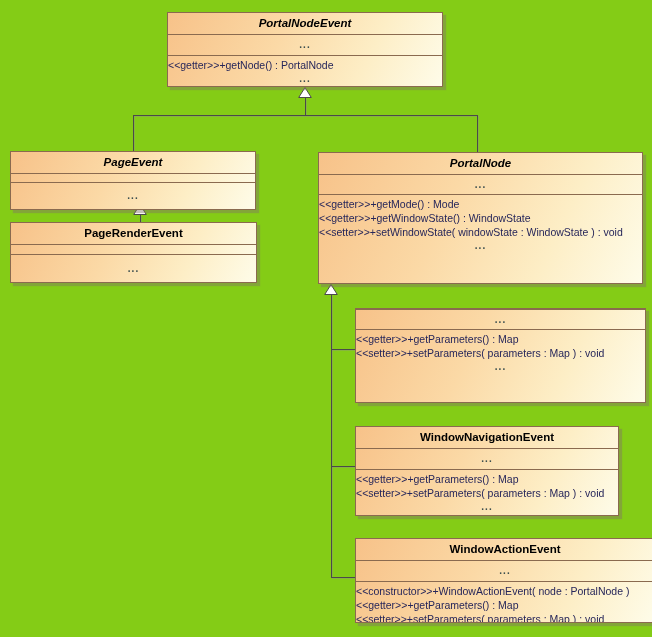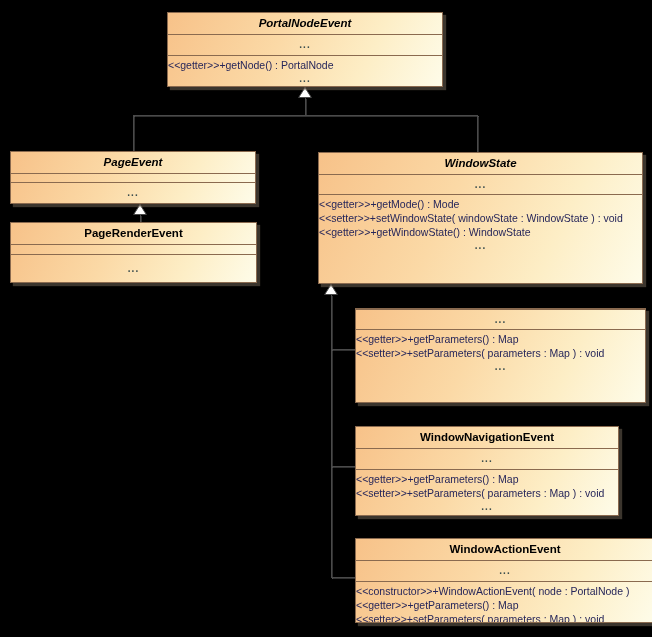--- a/index.html
+++ b/index.html
@@ -1,20 +1,20 @@
 <!DOCTYPE html>
 <html><head>
 <meta charset="utf-8">
 <style>
   html, body { margin: 0; padding: 0; background: #ffffff; }
   #canvas {
     position: relative;
     width: 652px;
     height: 637px;
-    background: #000000;
+    background: #84cc16;
     font-family: "Liberation Sans", sans-serif;
     overflow: hidden;
   }
   .cls {
     position: absolute;
     box-sizing: border-box;
     border: 1px solid #8a6a4f;
     background: linear-gradient(115deg, #f7c289 0%, #fbd9a6 40%, #fdeec6 72%, #fefce9 100%);
     box-shadow: 3px 3px 1px rgba(130,118,100,0.45);
     display: flex;
@@ -108,45 +108,45 @@
     <div class="ttl">PortalNodeEvent</div>
     <div class="cmp attrs" style="height:21px">
       <span class="ell">...</span>
     </div>
     <div class="cmp ops">
       <div class="op">&lt;&lt;getter&gt;&gt;+getNode() : PortalNode</div>
       <div class="ell-line">...</div>
     </div>
   </div>
 
-  <div class="cls abstract" style="left:10px;top:151px;width:246px;height:53px">
+  <div class="cls abstract" style="left:10px;top:151px;width:246px;height:59px">
     <div class="ttl">PageEvent</div>
     <div class="cmp attrs" style="height:9px"></div>
     <div class="cmp ops center">
       <span class="ell">...</span>
     </div>
   </div>
 
   <div class="cls" style="left:10px;top:222px;width:247px;height:61px">
     <div class="ttl">PageRenderEvent</div>
     <div class="cmp attrs" style="height:10px"></div>
     <div class="cmp ops center">
       <span class="ell">...</span>
     </div>
   </div>
 
   <div class="cls abstract" style="left:318px;top:152px;width:325px;height:132px">
-    <div class="ttl">WindowState</div>
+    <div class="ttl">PortalNode</div>
     <div class="cmp attrs" style="height:20px">
       <span class="ell">...</span>
     </div>
     <div class="cmp ops">
       <div class="op">&lt;&lt;getter&gt;&gt;+getMode() : Mode</div>
+      <div class="op">&lt;&lt;getter&gt;&gt;+getWindowState() : WindowState</div>
       <div class="op">&lt;&lt;setter&gt;&gt;+setWindowState( windowState : WindowState ) : void</div>
-      <div class="op">&lt;&lt;getter&gt;&gt;+getWindowState() : WindowState</div>
       <div class="ell-line">...</div>
     </div>
   </div>
 
   <div class="cls" style="left:355px;top:308px;width:291px;height:95px">
     <div class="cmp attrs" style="height:20px">
       <span class="ell">...</span>
     </div>
     <div class="cmp ops">
       <div class="op">&lt;&lt;getter&gt;&gt;+getParameters() : Map</div>

